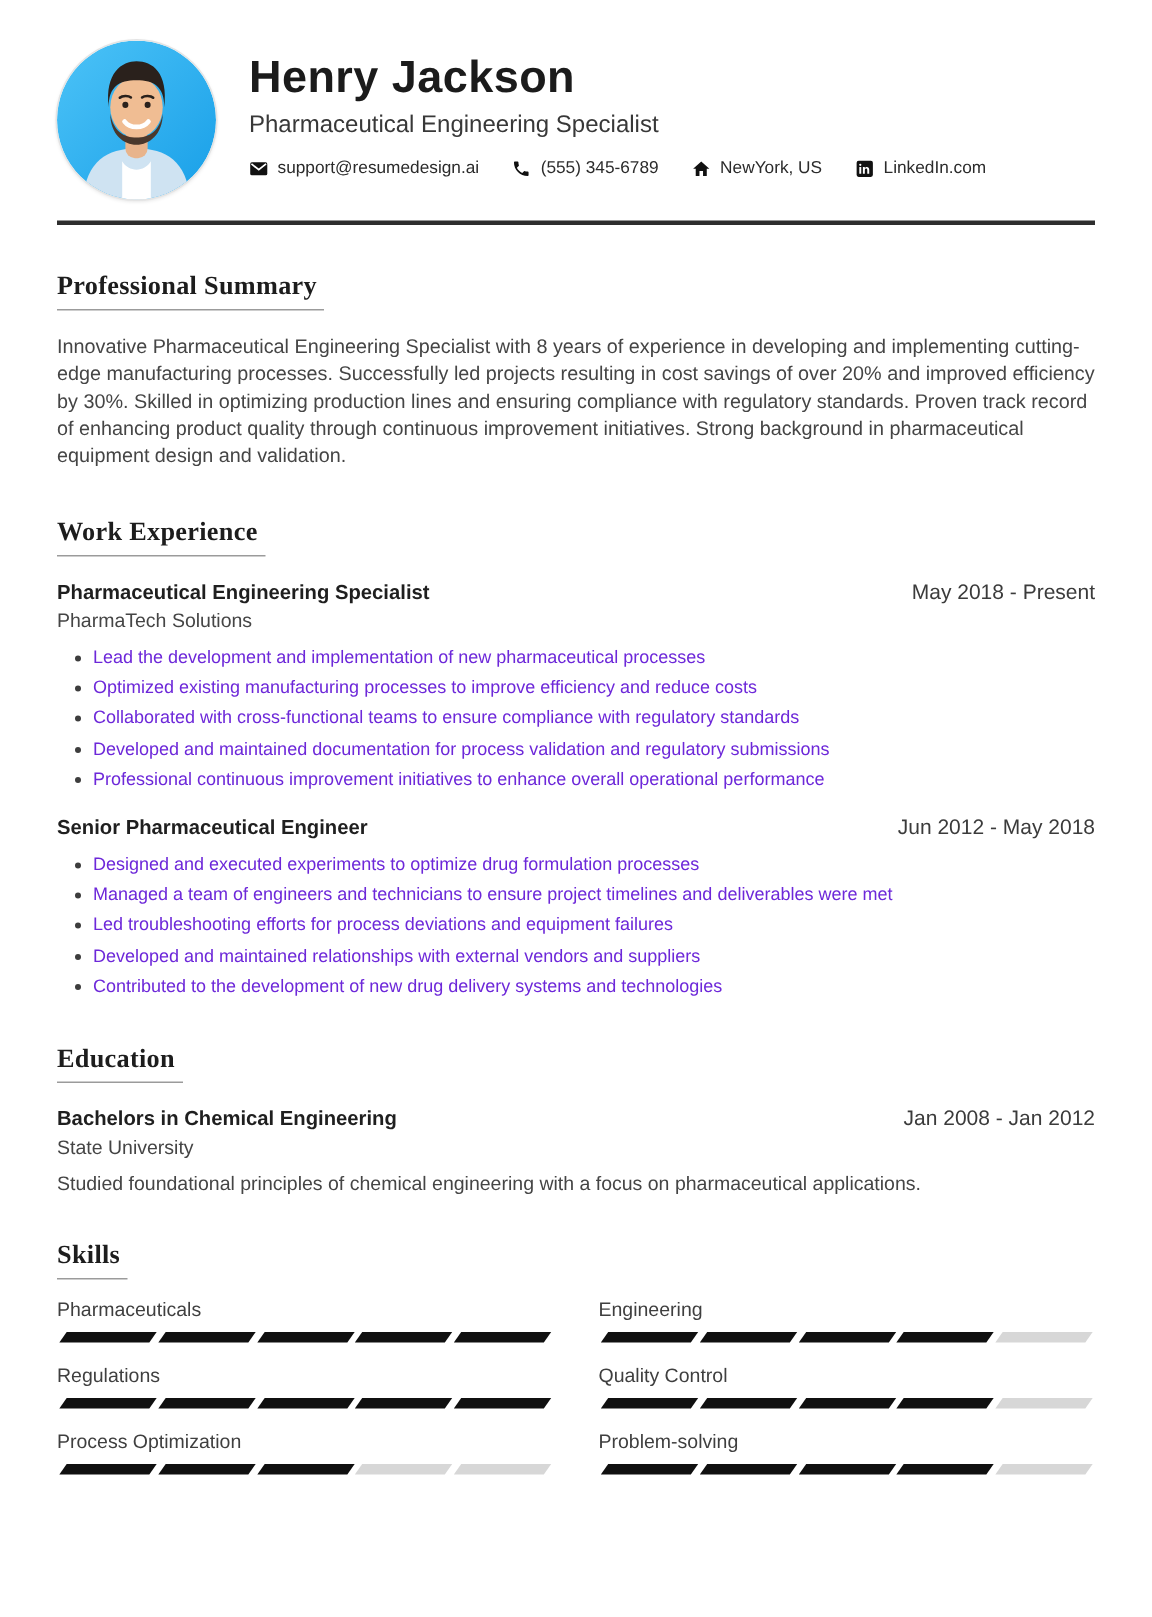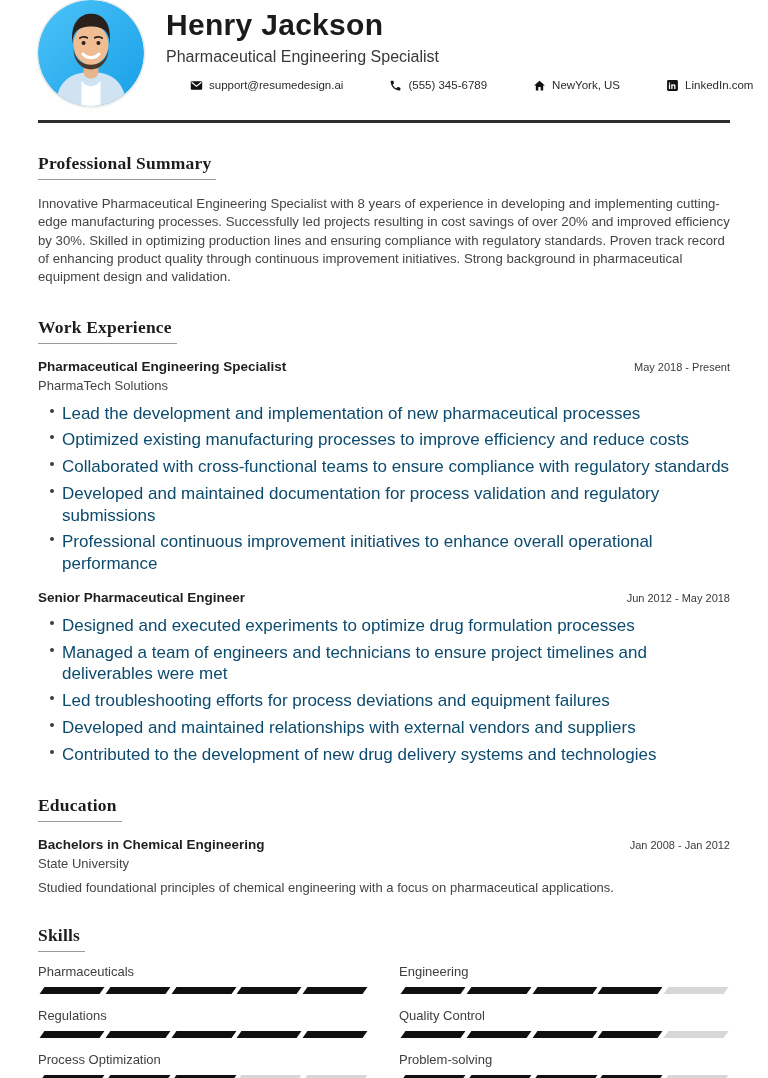--- a/index.html
+++ b/index.html
@@ -6,64 +6,64 @@
   html, body { margin: 0; padding: 0; }
   body {
     width: 768px; height: 1078px; overflow: hidden;
     background: #ffffff;
     font-family: "Liberation Sans", "DejaVu Sans", sans-serif;
     color: #454545;
   }
   .page { padding: 0 38px; }
 
   
-  header { display: flex; align-items: flex-start; }
+  header { display: flex; align-items: flex-start; padding-top: 27px; }
   .avatar {
     width: 106px; height: 106px; border-radius: 50%;
     overflow: hidden; flex: 0 0 auto;
     box-shadow: 0 0 0 1px #e4e4e4, 0 1px 3px rgba(0,0,0,.15);
   }
   .avatar svg { display: block; width: 100%; height: 100%; }
   .header-text { margin-left: 22px; padding-top: 9px; }
   h1.name {
     margin: 0; font-size: 30px; line-height: 1.05;
     font-weight: 700; color: #1b1b1b; letter-spacing: .3px;
   }
   .subtitle { margin-top: 7px; font-size: 16px; color: #383838; }
   .contact-row {
     display: flex; align-items: center; gap: 22px;
     margin-top: 13px; font-size: 11.5px; color: #2b2b2b; white-space: nowrap;
   }
-  .contact-item { display: flex; align-items: center; gap: 6px; margin-left: 24px; }
+  .contact-item { display: flex; align-items: center; gap: 6px; }
   .contact-item .cicon { width: 13px; height: 13px; display: inline-flex; }
   .contact-item .cicon svg { width: 13px; height: 13px; display: block; }
 
   .top-rule { border: none; border-top: 3px solid #2e2e2e; margin: 14px 0 0 0; }
 
   
   h2.sec {
     display: table; margin: 30px 0 0 0;
     font-size: 17.5px; font-weight: 700; color: #1d1d1d;
     padding: 0 5px 5px 0; border-bottom: 1px solid #9b9b9b;
     letter-spacing: .2px;
     font-family: Liberation Serif, serif;
   }
   .summary-text {
     margin: 15px 0 0 0; font-size: 13.2px; line-height: 1.39; color: #454545;
   }
 
   .entry { margin-top: 15px; }
   .entry-head { display: flex; justify-content: space-between; align-items: baseline; }
   .entry-title { font-size: 13.5px; font-weight: 700; color: #1f1f1f; }
-  .entry-date { font-size: 11px; color: #3b3b3b; flex: 0 0 auto; text-align: center; }
+  .entry-date { font-size: 14px; color: #3b3b3b; flex: 0 0 auto; text-align: center; }
   .entry-sub { font-size: 13px; color: #454545; margin-top: 4px; }
   ul.bullets { margin: 10px 0 12px 0; padding: 0; list-style: none; }
   ul.bullets li {
     position: relative; padding-left: 24px; margin-bottom: 5px;
-    font-size: 17px; line-height: 1.28; color: #0c4a6e;
+    font-size: 12px; line-height: 1.28; color: #6d28d9;
   }
   ul.bullets li::before {
     content: ""; position: absolute; left: 12px; top: 6px;
     width: 4px; height: 4px; border-radius: 50%; background: #3d3d3d;
   }
   .edu-desc { margin: 9px 0 4px 0; font-size: 13px; color: #454545; }
 
   
   .two-col { display: flex; gap: 30px; margin-top: 12px; }
   .col { flex: 1 1 0; min-width: 0; }

